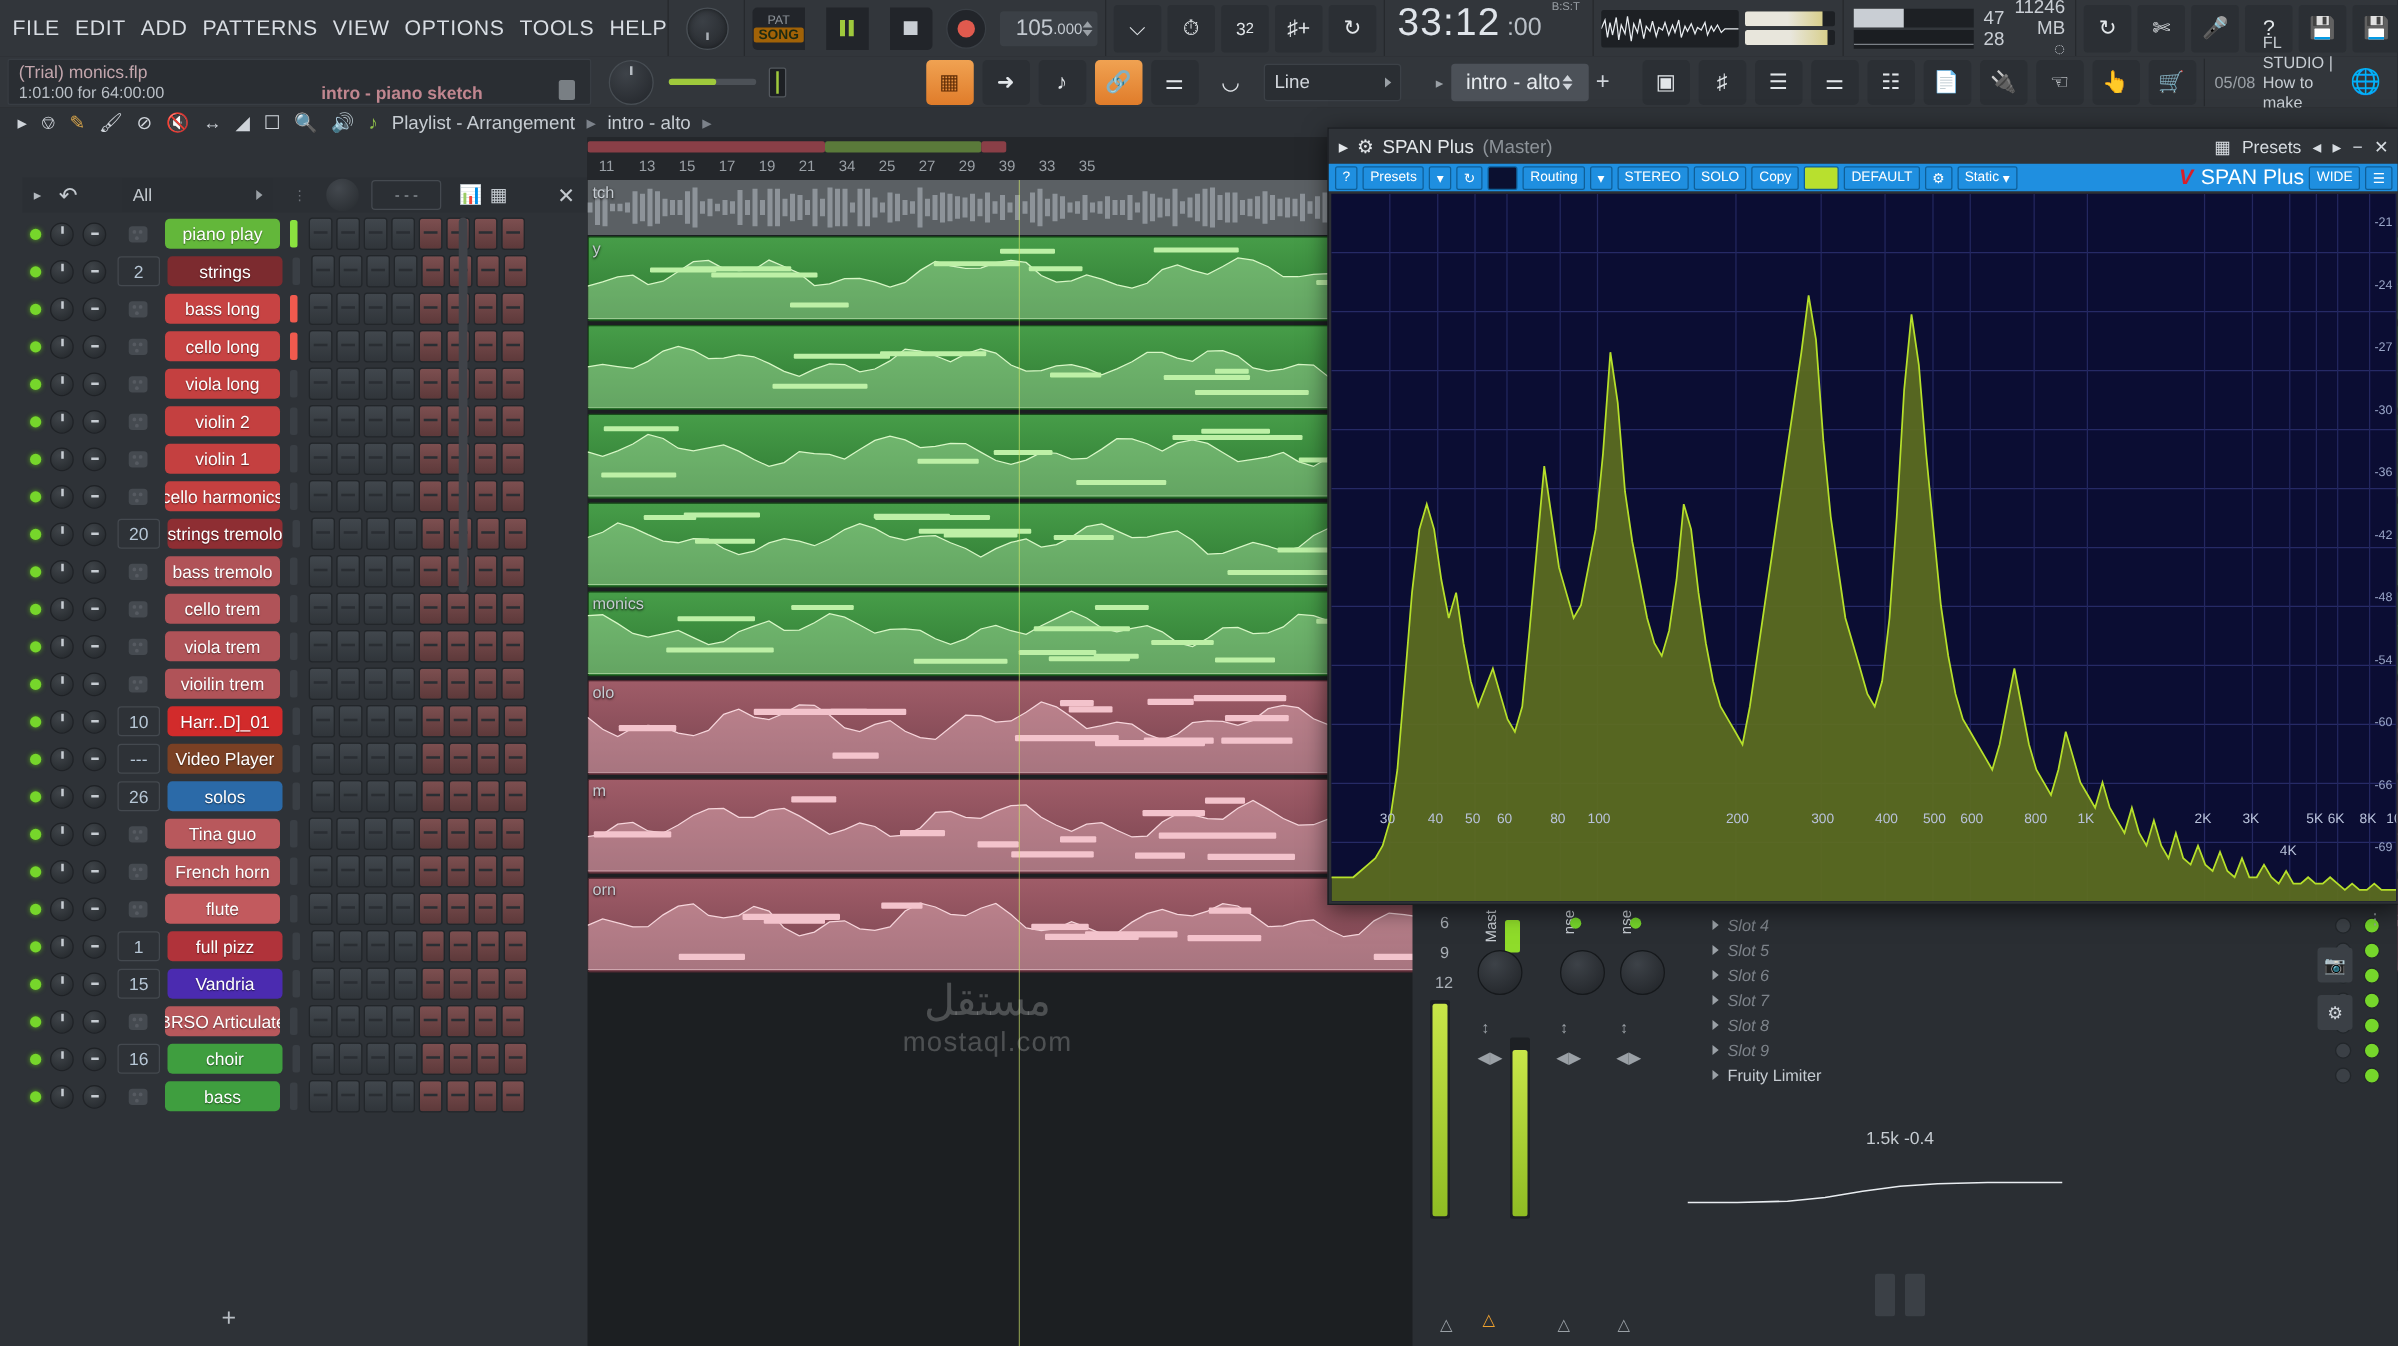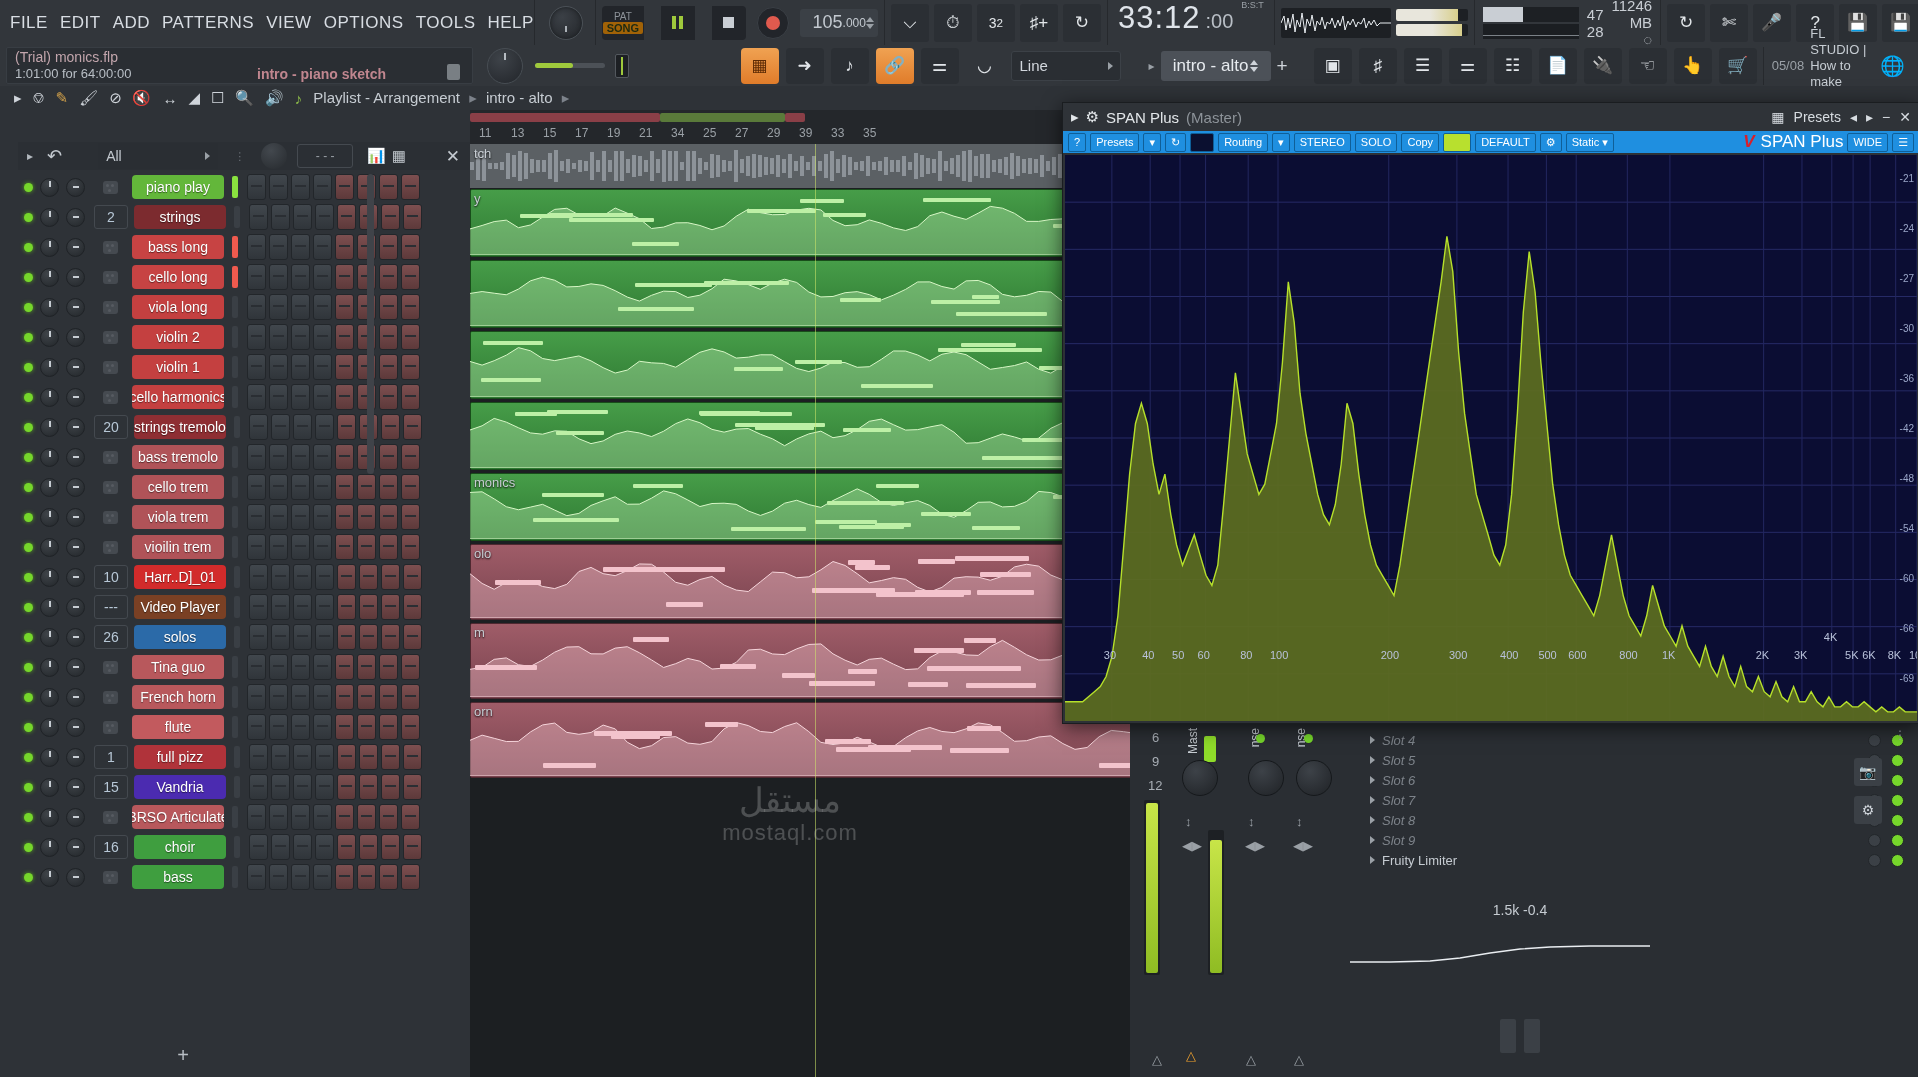--- a/index.html
+++ b/index.html
@@ -1590,21 +1590,21 @@
           <div class="freqLab" style="left: 205px; top: 494px;">100</div>
           <div class="freqLab" style="left: 315.76px; top: 494px;">200</div>
           <div class="freqLab" style="left: 383.92px; top: 494px;">300</div>
           <div class="freqLab" style="left: 435.04px; top: 494px;">400</div>
           <div class="freqLab" style="left: 473.38px; top: 494px;">500</div>
           <div class="freqLab" style="left: 503.2px; top: 494px;">600</div>
           <div class="freqLab" style="left: 554.32px; top: 494px;">800</div>
           <div class="freqLab" style="left: 596.92px; top: 494px;">1K</div>
           <div class="freqLab" style="left: 690.64px; top: 494px;">2K</div>
           <div class="freqLab" style="left: 728.98px; top: 494px;">3K</div>
-          <div class="freqLab" style="left: 758.8px; top: 476px;">4K</div>
+          <div class="freqLab" style="left: 758.8px; top: 520px;">4K</div>
           <div class="freqLab" style="left: 780.1px; top: 494px;">5K</div>
           <div class="freqLab" style="left: 797.14px; top: 494px;">6K</div>
           <div class="freqLab" style="left: 822.7px; top: 494px;">8K</div>
           <div class="freqLab" style="left: 844px; top: 494px;">10K</div>
         </div>
     </div>
   </div>
 
 </div>
 

